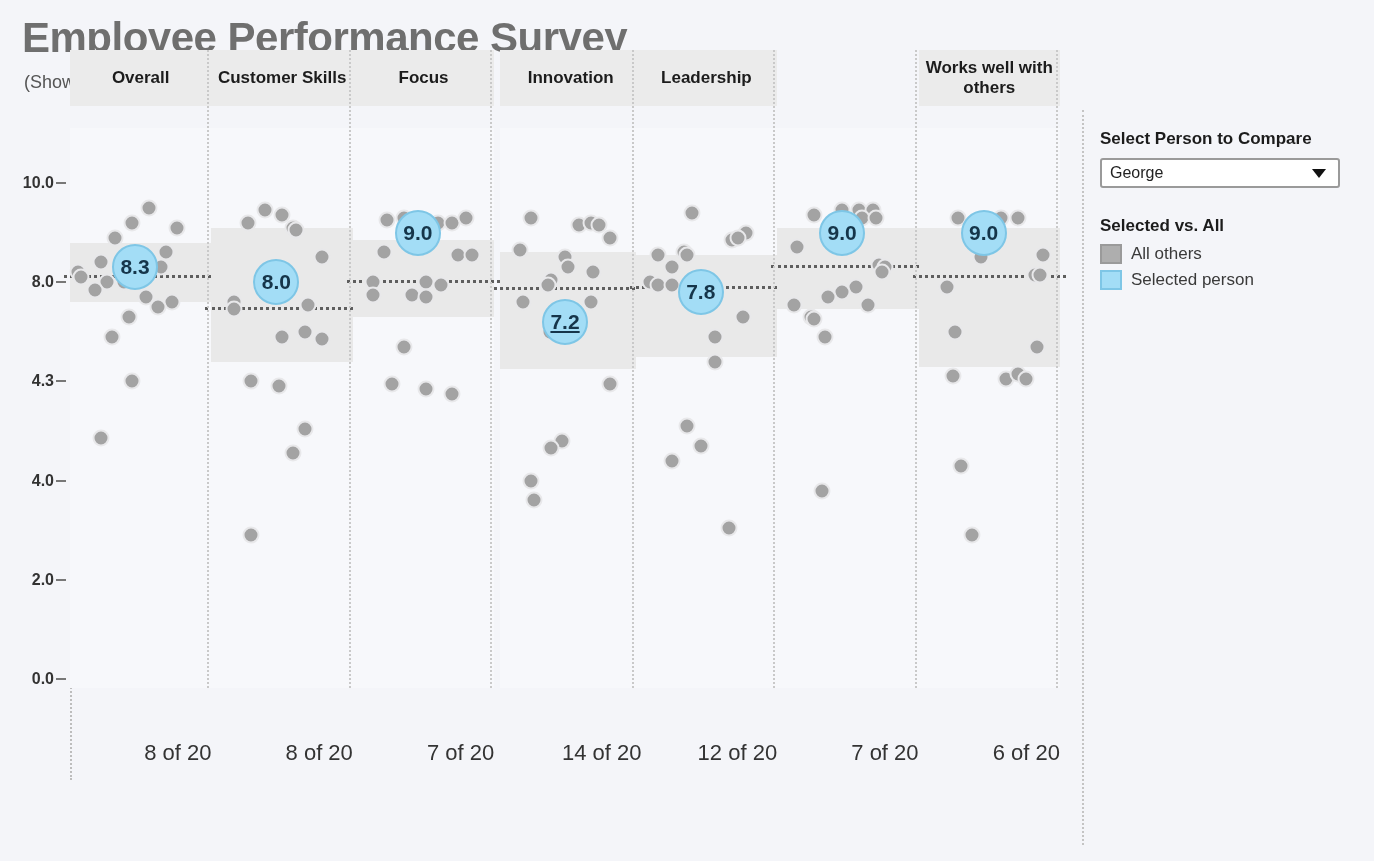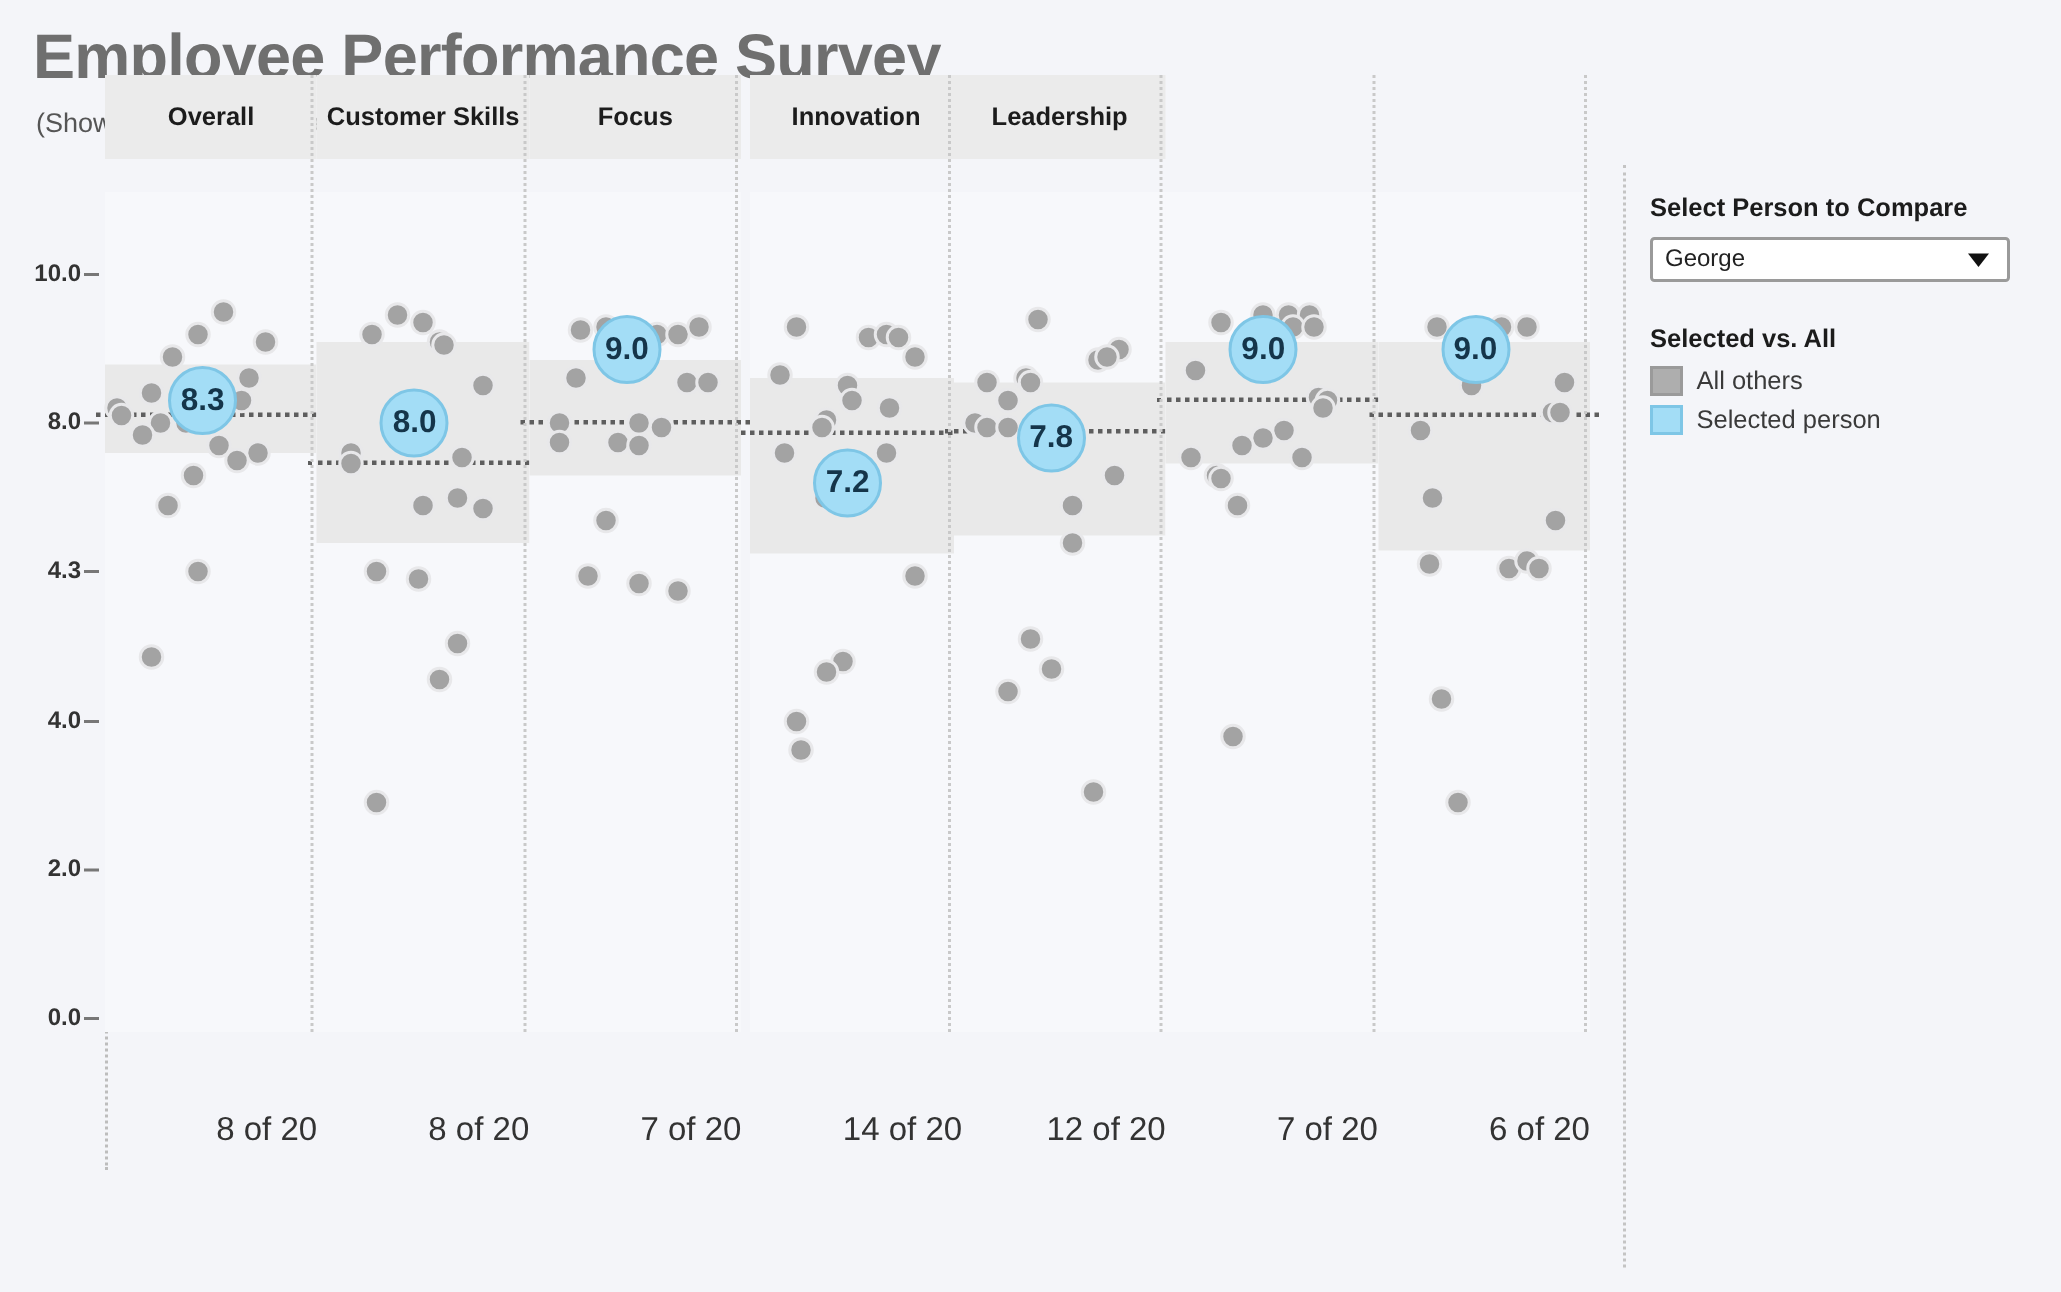--- a/index.html
+++ b/index.html
@@ -255,21 +255,21 @@
         <div class="dot" style="left: 50.9143px; top: 151.72px;"></div>
         <div class="dot" style="left: 48.0857px; top: 156.68px;"></div>
         <div class="dot" style="left: 22.6286px; top: 174.04px;"></div>
         <div class="dot" style="left: 90.5143px; top: 174.04px;"></div>
         <div class="dot" style="left: 49.5px; top: 203.8px;"></div>
         <div class="dot" style="left: 110.314px; top: 255.88px;"></div>
         <div class="dot" style="left: 62.2286px; top: 312.92px;"></div>
         <div class="dot" style="left: 50.9143px; top: 320.36px;"></div>
         <div class="dot" style="left: 31.1143px; top: 352.6px;"></div>
         <div class="dot" style="left: 33.9429px; top: 372.44px;"></div>
-        <div class="hl-dot" style="left: 65.0571px; top: 193.88px;">7.2</div>
+        <div class="hl-dot" style="left: 65.0571px; top: 193.88px; text-decoration: underline;">7.2</div>
         <div class="col-foot">14 of 20</div>
       </div>
       <div class="col-sep" style="left: 420.286px;"></div>
       <div class="col" style="left: 565.714px; width: 141.429px;">
         <div class="col-body"></div>
         <div class="col-head">Leadership</div>
         <div class="band" style="top: 126.92px; height: 101.68px;"></div>
         <div class="refline" style="top: 158.168px;"></div>
         <div class="dot" style="left: 56.5714px; top: 84.76px;"></div>
         <div class="dot" style="left: 110.314px; top: 104.6px;"></div>
@@ -316,20 +316,21 @@
         <div class="dot" style="left: 33.9429px; top: 188.92px;"></div>
         <div class="dot" style="left: 36.7714px; top: 191.4px;"></div>
         <div class="dot" style="left: 48.0857px; top: 208.76px;"></div>
         <div class="dot" style="left: 45.2571px; top: 362.52px;"></div>
         <div class="hl-dot" style="left: 65.0571px; top: 104.6px;">9.0</div>
         <div class="col-foot">7 of 20</div>
       </div>
       <div class="col-sep" style="left: 703.143px;"></div>
       <div class="col" style="left: 848.571px; width: 141.429px;">
         <div class="col-body"></div>
+        <div class="col-head">Works well with others</div>
         <div class="band" style="top: 99.64px; height: 138.88px;"></div>
         <div class="refline" style="top: 146.76px;"></div>
         <div class="dot" style="left: 39.6px; top: 89.72px;"></div>
         <div class="dot" style="left: 82.0286px; top: 89.72px;"></div>
         <div class="dot" style="left: 99px; top: 89.72px;"></div>
         <div class="dot" style="left: 124.457px; top: 126.92px;"></div>
         <div class="dot" style="left: 62.2286px; top: 129.4px;"></div>
         <div class="dot" style="left: 115.971px; top: 146.76px;"></div>
         <div class="dot" style="left: 121.629px; top: 146.76px;"></div>
         <div class="dot" style="left: 28.2857px; top: 159.16px;"></div>

